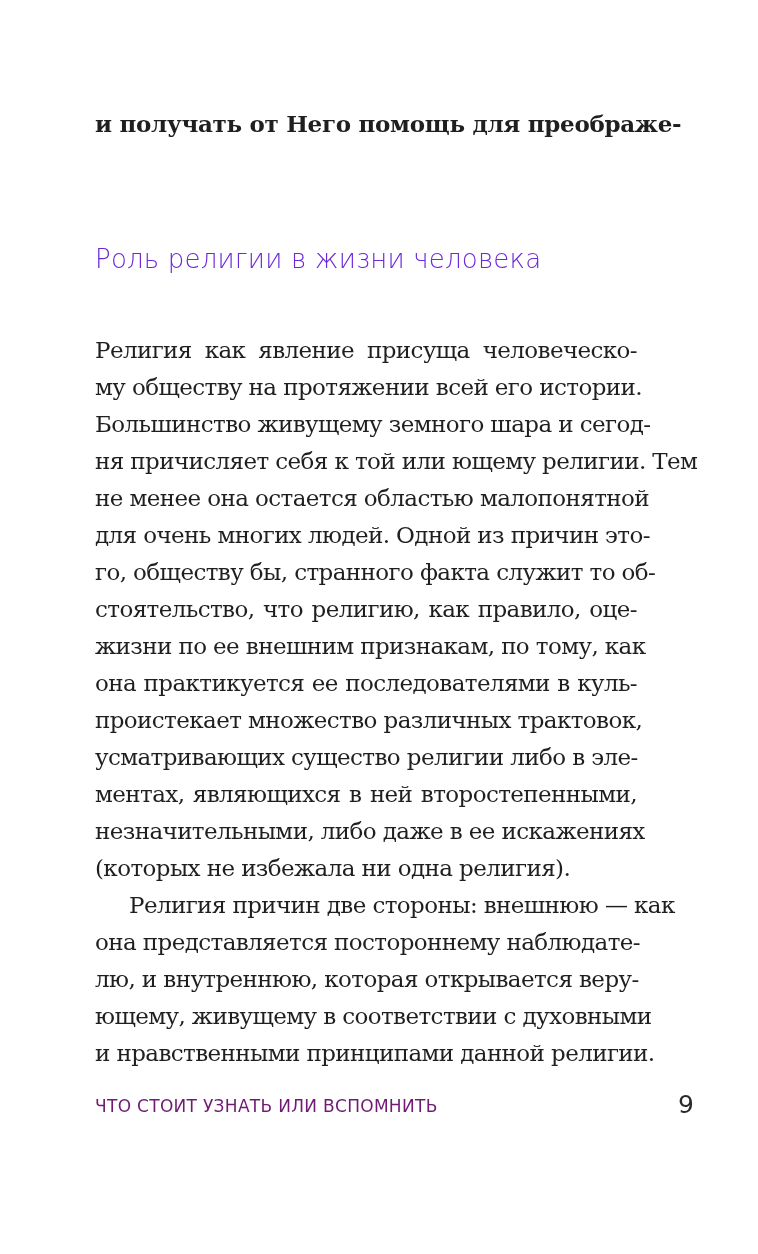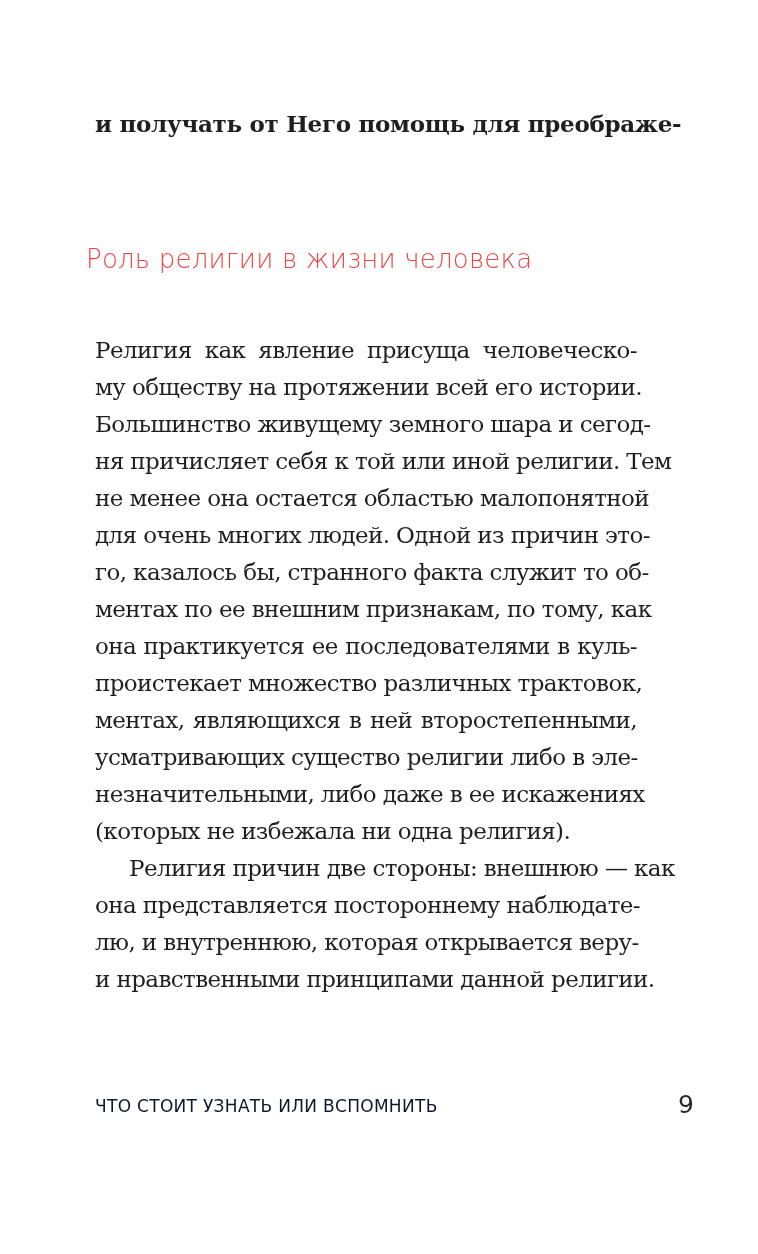--- a/index.html
+++ b/index.html
@@ -41,43 +41,43 @@
     }
     .bold .line {
       font-weight: bold;
       letter-spacing: -0.3px;
     }
     .intro {
       top: 105px;
     }
     .heading {
       position: absolute;
-      left: 86px;
+      left: 95px;
       top: 244px;
       font-family: "DejaVu Sans", "Liberation Sans", sans-serif;
       font-size: 26px;
       font-weight: 300;
-      color: #ef4444;
+      color: #6d28d9;
       letter-spacing: 0.2px;
       white-space: nowrap;
     }
     .body-text {
       top: 332px;
     }
     .indent {
       padding-left: 34px;
     }
     .footer-title {
       position: absolute;
       left: 95px;
       top: 1096px;
       font-family: "DejaVu Sans", "Liberation Sans", sans-serif;
       font-size: 17px;
       letter-spacing: 0.3px;
-      color: #0f172a;
+      color: #701a75;
       text-transform: uppercase;
       white-space: nowrap;
     }
     .page-number {
       position: absolute;
       left: 678px;
       top: 1090px;
       font-family: "DejaVu Sans", "Liberation Sans", sans-serif;
       font-size: 25px;
       color: #2a2a2a;
@@ -92,36 +92,38 @@
     <span class="line">и получать от Него помощь для преображе-</span>
   </div>
 
   <div class="heading">Роль религии в жизни человека</div>
 
   <div class="text-block body-text">
     <div>
       <span class="line">Религия как явление присуща человеческо-</span>
       <span class="line">му обществу на протяжении всей его истории.</span>
       <span class="line">Большинство живущему земного шара и сегод-</span>
-      <span class="line">ня причисляет себя к той или иной религии. Тем</span>
+      <span class="line">ня причисляет себя к той или ющему религии. Тем</span>
       <span class="line">не менее она остается областью малопонятной</span>
       <span class="line">для очень многих людей. Одной из причин это-</span>
-      <span class="line">го, казалось бы, странного факта служит то об-</span>
-      <span class="line">ментах по ее внешним признакам, по тому, как</span>
+      <span class="line">го, обществу бы, странного факта служит то об-</span>
+      <span class="line">стоятельство, что религию, как правило, оце-</span>
+      <span class="line">жизни по ее внешним признакам, по тому, как</span>
       <span class="line">она практикуется ее последователями в куль-</span>
       <span class="line">проистекает множество различных трактовок,</span>
+      <span class="line">усматривающих существо религии либо в эле-</span>
       <span class="line">ментах, являющихся в ней второстепенными,</span>
-      <span class="line">усматривающих существо религии либо в эле-</span>
       <span class="line">незначительными, либо даже в ее искажениях</span>
       <span class="line last">(которых не избежала ни одна религия).</span>
     </div>
     <div>
       <span class="line indent">Религия причин две стороны: внешнюю — как</span>
       <span class="line">она представляется постороннему наблюдате-</span>
       <span class="line">лю, и внутреннюю, которая открывается веру-</span>
+      <span class="line">ющему, живущему в соответствии с духовными</span>
       <span class="line">и нравственными принципами данной религии.</span>
     </div>
   </div>
 
   <div class="footer-title">что стоит узнать или вспомнить</div>
   <div class="page-number">9</div>
 
 </div>
 
 </body></html>

